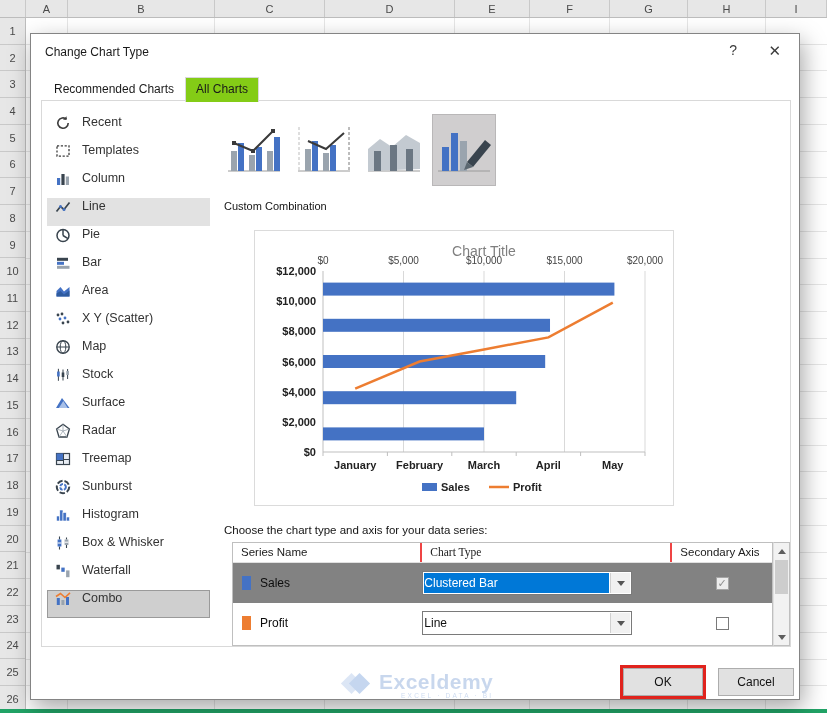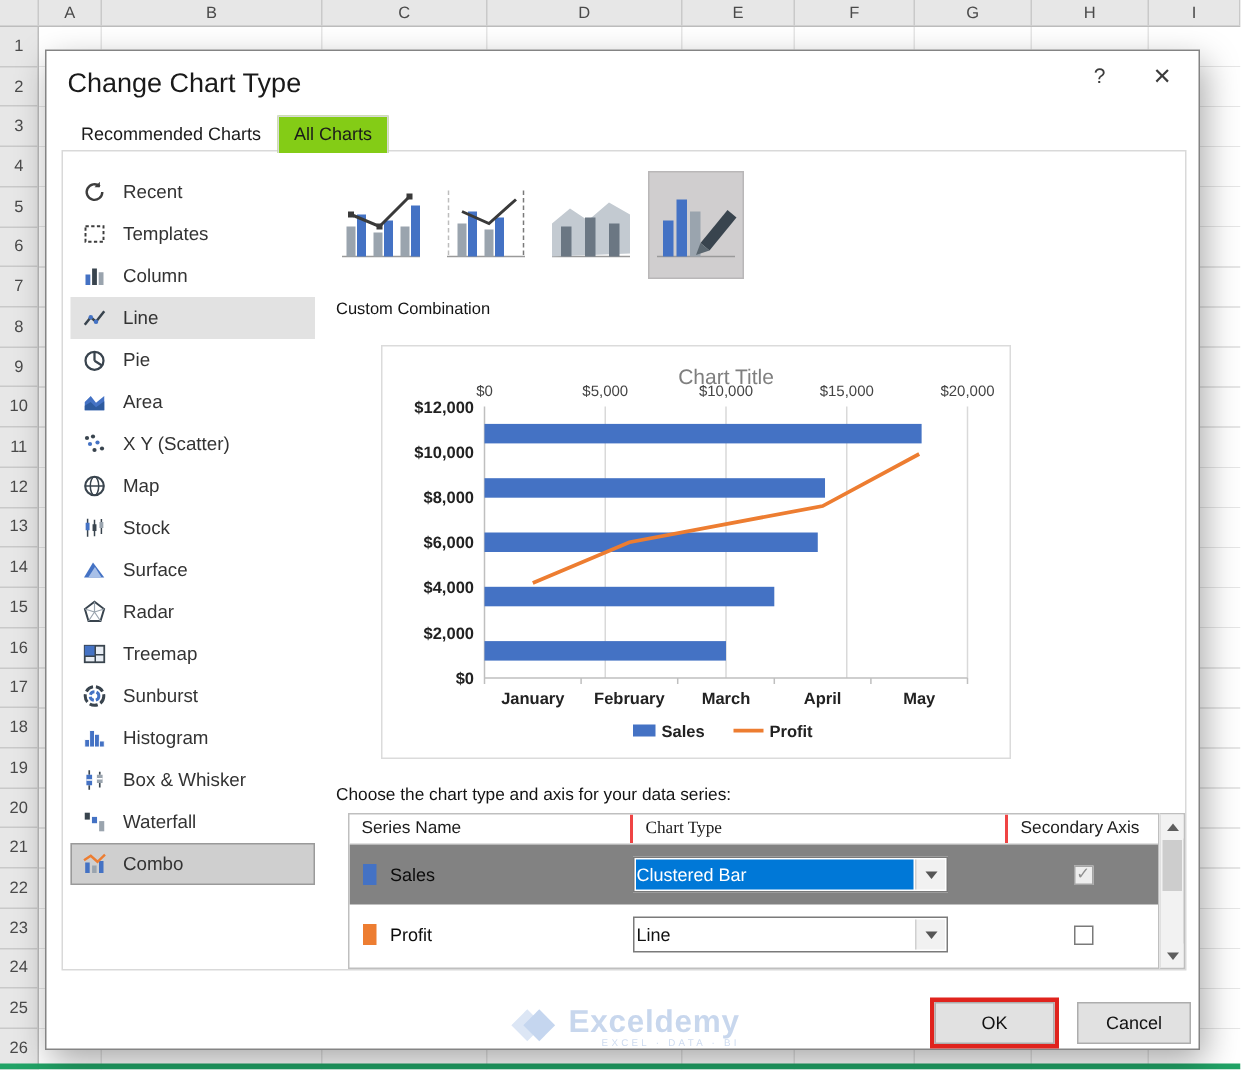--- a/index.html
+++ b/index.html
@@ -10,32 +10,32 @@
 .col-strip{position:absolute;left:0;top:0;height:18px;width:827px;display:flex;background:#E7E7E7;border-bottom:1px solid #BDBDBD}
 .hcell{height:100%;border-right:1px solid #C9C9C9;font-size:11px;color:#4a4a4a;display:flex;align-items:center;justify-content:center}
 .row-strip{position:absolute;left:0;top:18px;width:26px;height:695px;background:#E7E7E7;border-right:1px solid #BDBDBD}
 .rcell{height:26.73px;border-bottom:1px solid #C9C9C9;font-size:11px;color:#4a4a4a;display:flex;align-items:center;justify-content:center}
 .sheet{position:absolute;left:26px;top:18px;right:0;bottom:0;background:repeating-linear-gradient(to bottom,#fff 0 25.73px,#E6E6E6 25.73px 26.73px)}
 .vline{position:absolute;top:0;bottom:0;width:1px;background:#E6E6E6}
 .green-accent{position:absolute;left:0;right:0;bottom:0;height:4px;background:#21A366}
 
 
 .dialog{position:absolute;left:30px;top:33px;width:770px;height:667px;background:#fff;border:1px solid #848484;box-shadow:3px 8px 22px rgba(0,0,0,.35)}
-.dlg-title{position:absolute;left:14px;top:11px;font-size:18px;color:#1a1a1a}
+.dlg-title{position:absolute;left:14px;top:11px;font-size:12px;color:#1a1a1a}
 .tb-btn{position:absolute;top:8px;background:none;border:none;font-size:14px;color:#3c3c3c;font-family:inherit;cursor:pointer}
 .help{right:62px}
 .close{right:18px;font-size:15px}
 .tabs{position:absolute;left:12px;top:43px;display:flex;align-items:flex-end;height:24px;z-index:4}
 .tab{font-size:12px;color:#1a1a1a;padding:4px 10px 5px;border:1px solid transparent;border-bottom:none;background:transparent}
 .tab.active{background:#84cc16;border-color:#D9D9D9;margin-bottom:-1px;padding-bottom:6px}
 .panel{position:absolute;left:10px;top:66px;width:750px;height:547px;border:1px solid #D9D9D9;background:#fff}
 
 
 .sidebar{position:absolute;left:5px;top:13px;width:163px}
-.sb-item{height:28px;display:flex;align-items:center;gap:9px;padding:0 7px;font-size:12.5px;color:#333;border:1px solid transparent}
+.sb-item{height:28px;display:flex;gap:9px;padding:0 7px;font-size:12.5px;color:#333;border:1px solid transparent}
 .sb-item.hl{background:#E2E2E2}
 .sb-item.sel{background:#CFCFCF;border-color:#9A9A9A}
 .sb-ic{width:18px;height:16px;flex:0 0 18px;display:flex;align-items:center}
 
 
 .thumbs{position:absolute;left:180px;top:13px;display:flex;gap:6px}
 .thumb{width:64px;height:72px;display:flex;align-items:center;justify-content:center;border:1px solid transparent}
 .thumb.sel{background:#D0CECF;border-color:#B9B7B8}
 .subtype-title{position:absolute;left:182px;top:99px;font-size:11px;color:#141414}
 
@@ -190,20 +190,30 @@
             <div class="sb-lbl">Line</div>
           </div>
           <div class="sb-item">
             <div class="sb-ic">
               <svg width="16" height="16" viewBox="0 0 16 16">
                 <circle cx="8" cy="8.5" r="6" fill="none" stroke="#39444E" stroke-width="1.5"></circle>
                 <path d="M8 8.5V2.5M8 8.5l5 3.2" stroke="#39444E" stroke-width="1.5" fill="none"></path>
               </svg>
             </div>
             <div class="sb-lbl">Pie</div>
+          </div>
+          <div class="sb-item">
+            <div class="sb-ic">
+              <svg width="16" height="16" viewBox="0 0 16 16">
+                <rect x="2" y="2.8" width="11" height="3" fill="#39444E"></rect>
+                <rect x="2" y="6.8" width="7" height="3" fill="#4472C4"></rect>
+                <rect x="2" y="10.8" width="12.5" height="3" fill="#9AA4AE"></rect>
+              </svg>
+            </div>
+            <div class="sb-lbl">Bar</div>
           </div>
           <div class="sb-item">
             <div class="sb-ic">
               <svg width="16" height="16" viewBox="0 0 16 16">
                 <path d="M1.5 13.5V8l4-4 3.5 4.5L14.5 4v9.5z" fill="#4472C4"></path>
                 <path d="M1.5 13.5v-3l4-2.5 3.5 3.5 5.5-4v6z" fill="#2E5B9F"></path>
               </svg>
             </div>
             <div class="sb-lbl">Area</div>
           </div>

